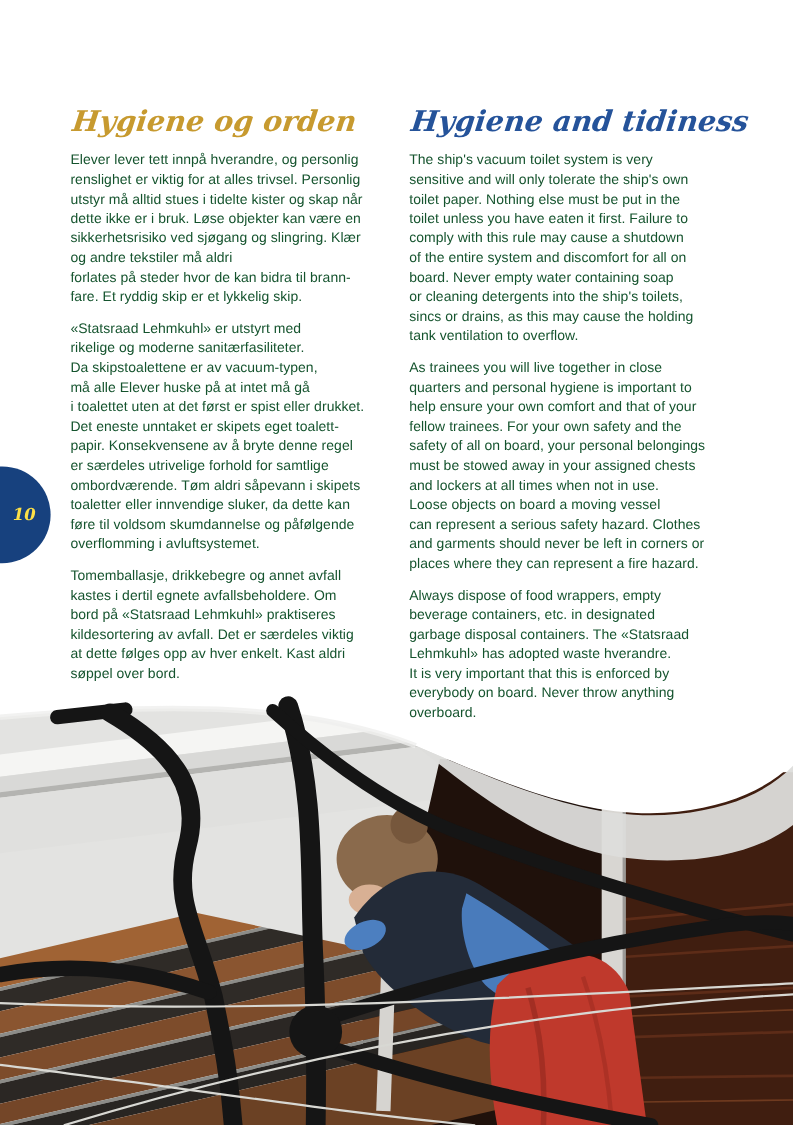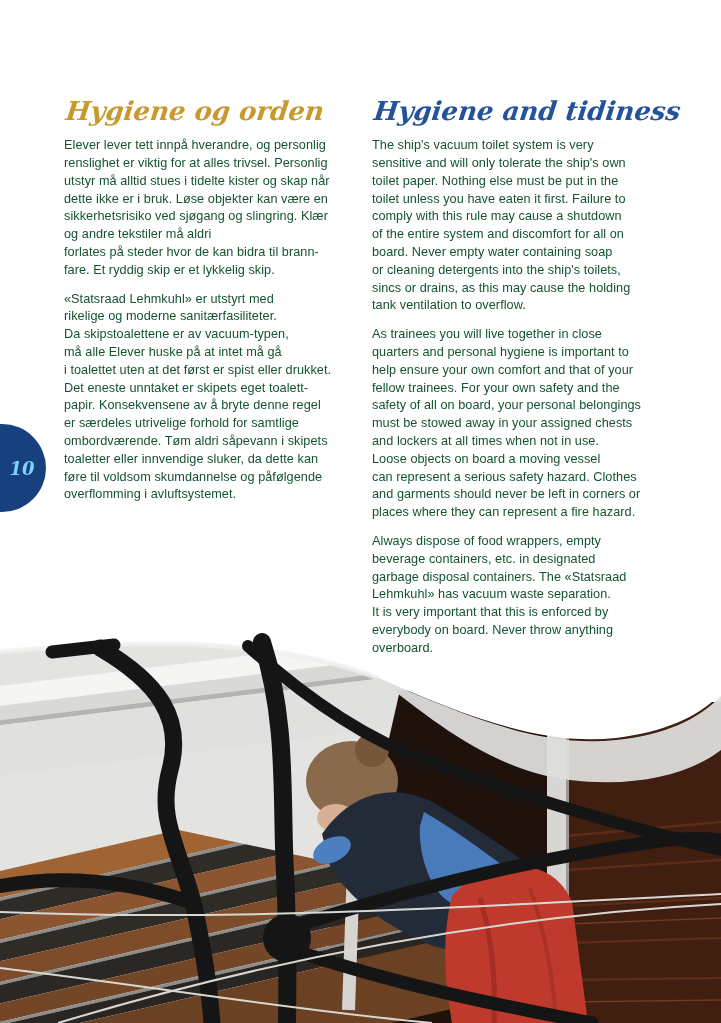--- a/index.html
+++ b/index.html
@@ -9,22 +9,22 @@
   .col-no{left:64px;}
   .col-en{left:372px;}
   .script-heading{margin:0 0 10px 0;font-family:"DejaVu Serif",serif;font-style:italic;
         font-weight:600;font-size:26px;line-height:1.2;transform:skewX(-7deg);
         transform-origin:0 100%;white-space:nowrap;}
   .body-text{margin:0 0 11px 0;font-size:12.7px;line-height:17.8px;color:#14532d;
         white-space:pre-line;letter-spacing:0.05px;}
   .page-tab{position:absolute;left:-42px;top:424px;width:88px;height:88px;border-radius:50%;
         z-index:3;display:flex;align-items:center;justify-content:center;padding-left:40px;
         box-sizing:border-box;}
-  .page-tab span{color:#7dd3fc;font-family:"DejaVu Serif",serif;font-style:italic;
-        font-weight:600;font-size:18px;}
+  .page-tab span{color:#fde047;font-family:"DejaVu Serif",serif;font-style:italic;
+        font-weight:600;font-size:15px;}
   .photo{position:absolute;left:0;top:598px;width:721px;height:425px;z-index:1;}
   .photo svg{display:block;width:100%;height:100%;}
 </style>
 </head>
 <body>
 
 <div class="page">
 
   <div class="photo">
     <svg viewBox="0 0 721 425" preserveAspectRatio="none">
@@ -141,20 +141,26 @@
 Da skipstoalettene er av vacuum-typen,
 må alle Elever huske på at intet må gå
 i toalettet uten at det først er spist eller drukket.
 Det eneste unntaket er skipets eget toalett-
 papir. Konsekvensene av å bryte denne regel
 er særdeles utrivelige forhold for samtlige
 ombordværende. Tøm aldri såpevann i skipets
 toaletter eller innvendige sluker, da dette kan
 føre til voldsom skumdannelse og påfølgende
 overflomming i avluftsystemet.</p>
+    <p class="body-text">Tomemballasje, drikkebegre og annet avfall
+kastes i dertil egnete avfallsbeholdere. Om
+bord på «Statsraad Lehmkuhl» praktiseres
+kildesortering av avfall. Det er særdeles viktig
+at dette følges opp av hver enkelt. Kast aldri
+søppel over bord.</p>
   </div>
 
   <div class="col col-en">
     <h1 class="script-heading" style="color: rgb(37, 83, 154);">Hygiene and tidiness</h1>
     <p class="body-text">The ship's vacuum toilet system is very
 sensitive and will only tolerate the ship's own
 toilet paper. Nothing else must be put in the
 toilet unless you have eaten it first. Failure to
 comply with this rule may cause a shutdown
 of the entire system and discomfort for all on
@@ -169,21 +175,21 @@
 safety of all on board, your personal belongings
 must be stowed away in your assigned chests
 and lockers at all times when not in use.
 Loose objects on board a moving vessel
 can represent a serious safety hazard. Clothes
 and garments should never be left in corners or
 places where they can represent a fire hazard.</p>
     <p class="body-text">Always dispose of food wrappers, empty
 beverage containers, etc. in designated
 garbage disposal containers. The «Statsraad
-Lehmkuhl» has vacuum waste separation.
+Lehmkuhl» has adopted waste hverandre.
 It is very important that this is enforced by
 everybody on board. Never throw anything
 overboard.</p>
   </div>
 
   <div class="page-tab" style="background-color: rgb(23, 65, 126);">
     <span>10</span>
   </div>
 
 </div>

